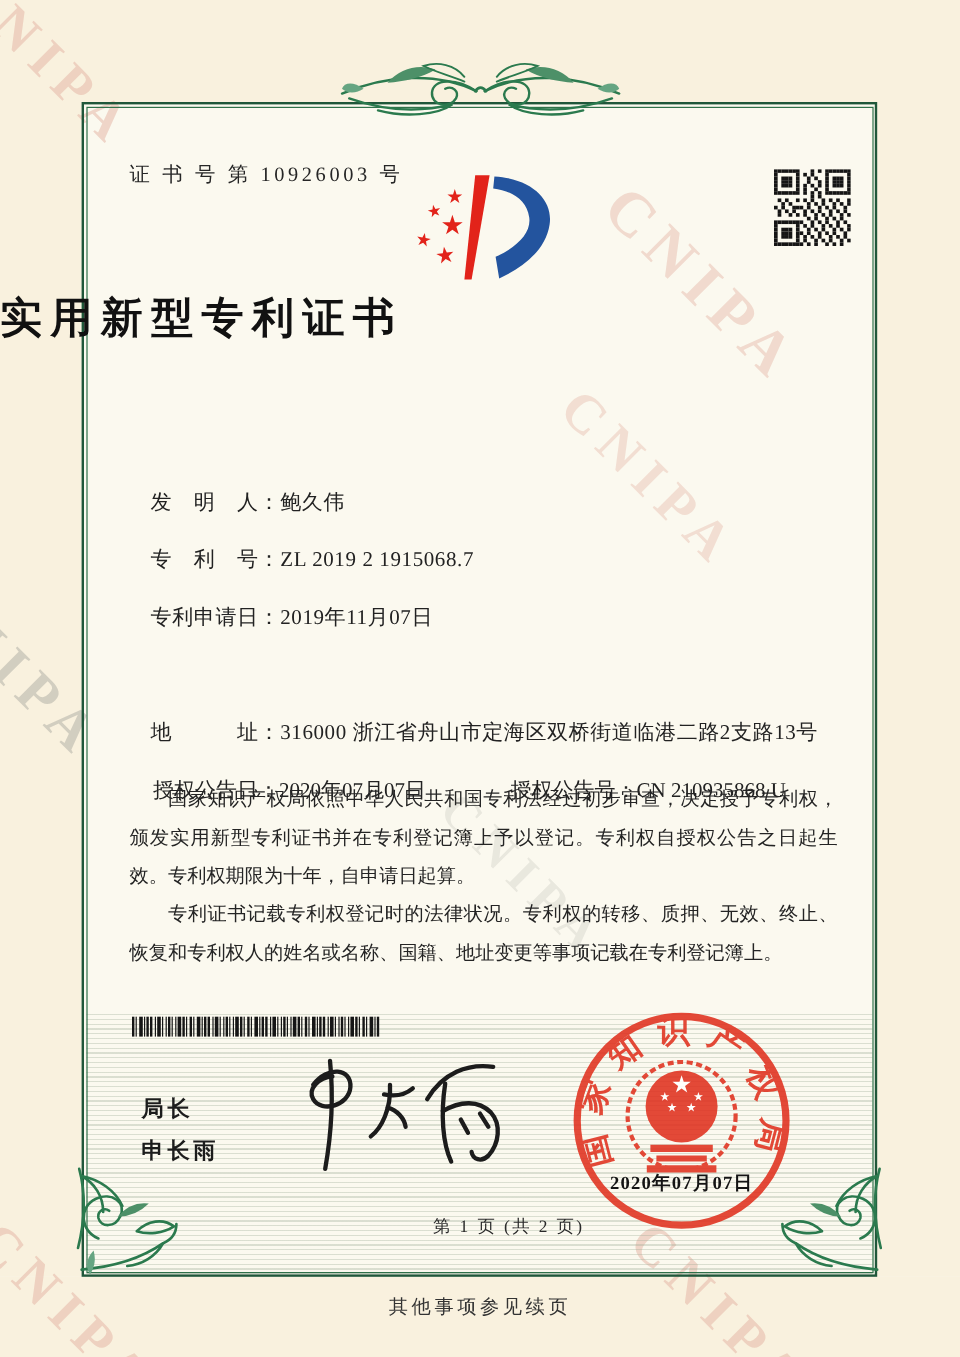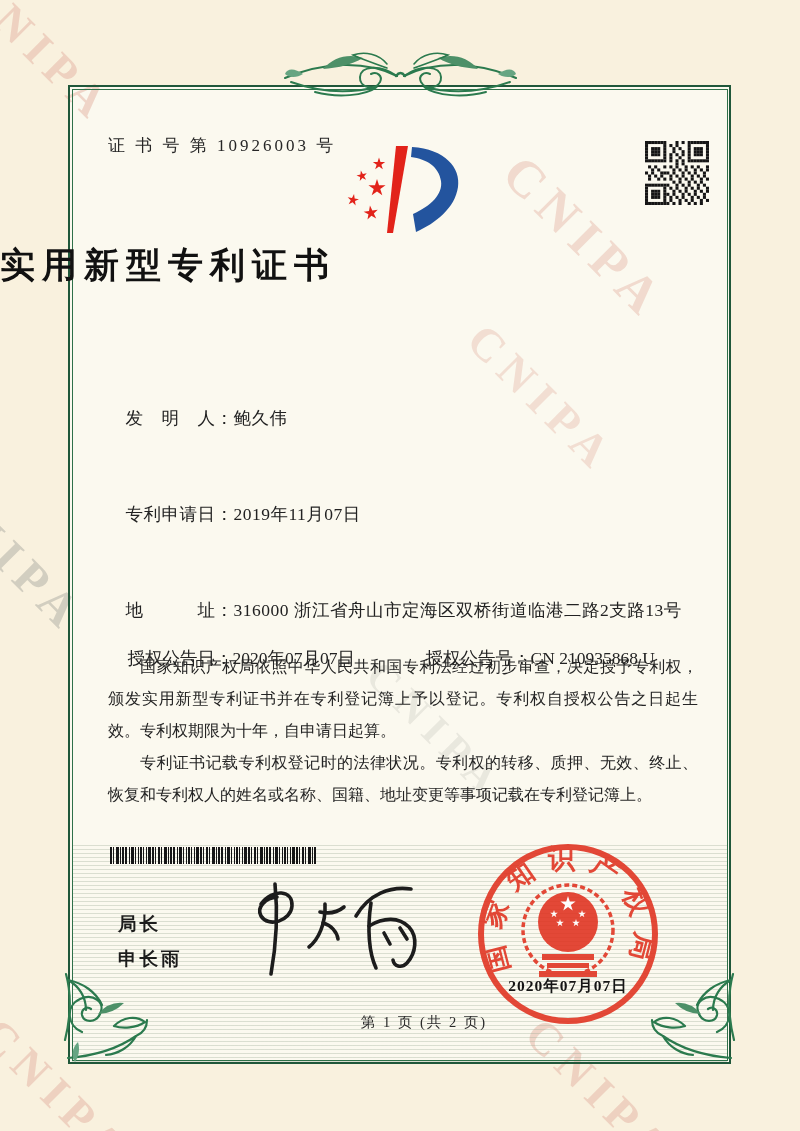--- a/index.html
+++ b/index.html
@@ -391,20 +391,23 @@
       <rect x="42" y="60" width="3" height="3" fill="#151515"></rect>
       <rect x="48" y="60" width="3" height="3" fill="#151515"></rect>
       <rect x="54" y="60" width="3" height="3" fill="#151515"></rect>
     </svg>
 
   <h1 class="title">实用新型专利证书</h1>
 
   <div class="row" style="top:385px">
     <span class="lbl">发　明　人：</span><span class="val">鲍久伟</span>
   </div>
+  <div class="row" style="top:433px">
+    <span class="lbl">专　利　号：</span><span class="val">ZL 2019 2 1915068.7</span>
+  </div>
   <div class="row" style="top:481px">
     <span class="lbl">专利申请日：</span><span class="val">2019年11月07日</span>
   </div>
   <div class="row" style="top:577px">
     <span class="lbl">地　　　址：</span><span class="val">316000 浙江省舟山市定海区双桥街道临港二路2支路13号</span>
   </div>
 
   <div class="row2" style="left:110px; top:625px">
     <span>授权公告日：</span><span>2020年07月07日</span>
   </div>
@@ -456,14 +459,15 @@
         <use href="#star" transform="translate(8,-7) scale(4)" fill="#fff"></use>
         <path d="M-26,24 h52 v6 h-52 z" fill="#e0301e"></path>
         <path d="M-21,33 h42 v5 h-42 z" fill="#e0301e"></path>
         <path d="M-29,41 h58 v6 h-58 z" fill="#e0301e"></path>
       </g>
     </g>
   </svg>
   <div class="seal-date">2020年07月07日</div>
 
   <div class="page-info">第 1 页 (共 2 页)</div>
+  <div class="continuation">其他事项参见续页</div>
 
 </div>
 
 </body></html>

